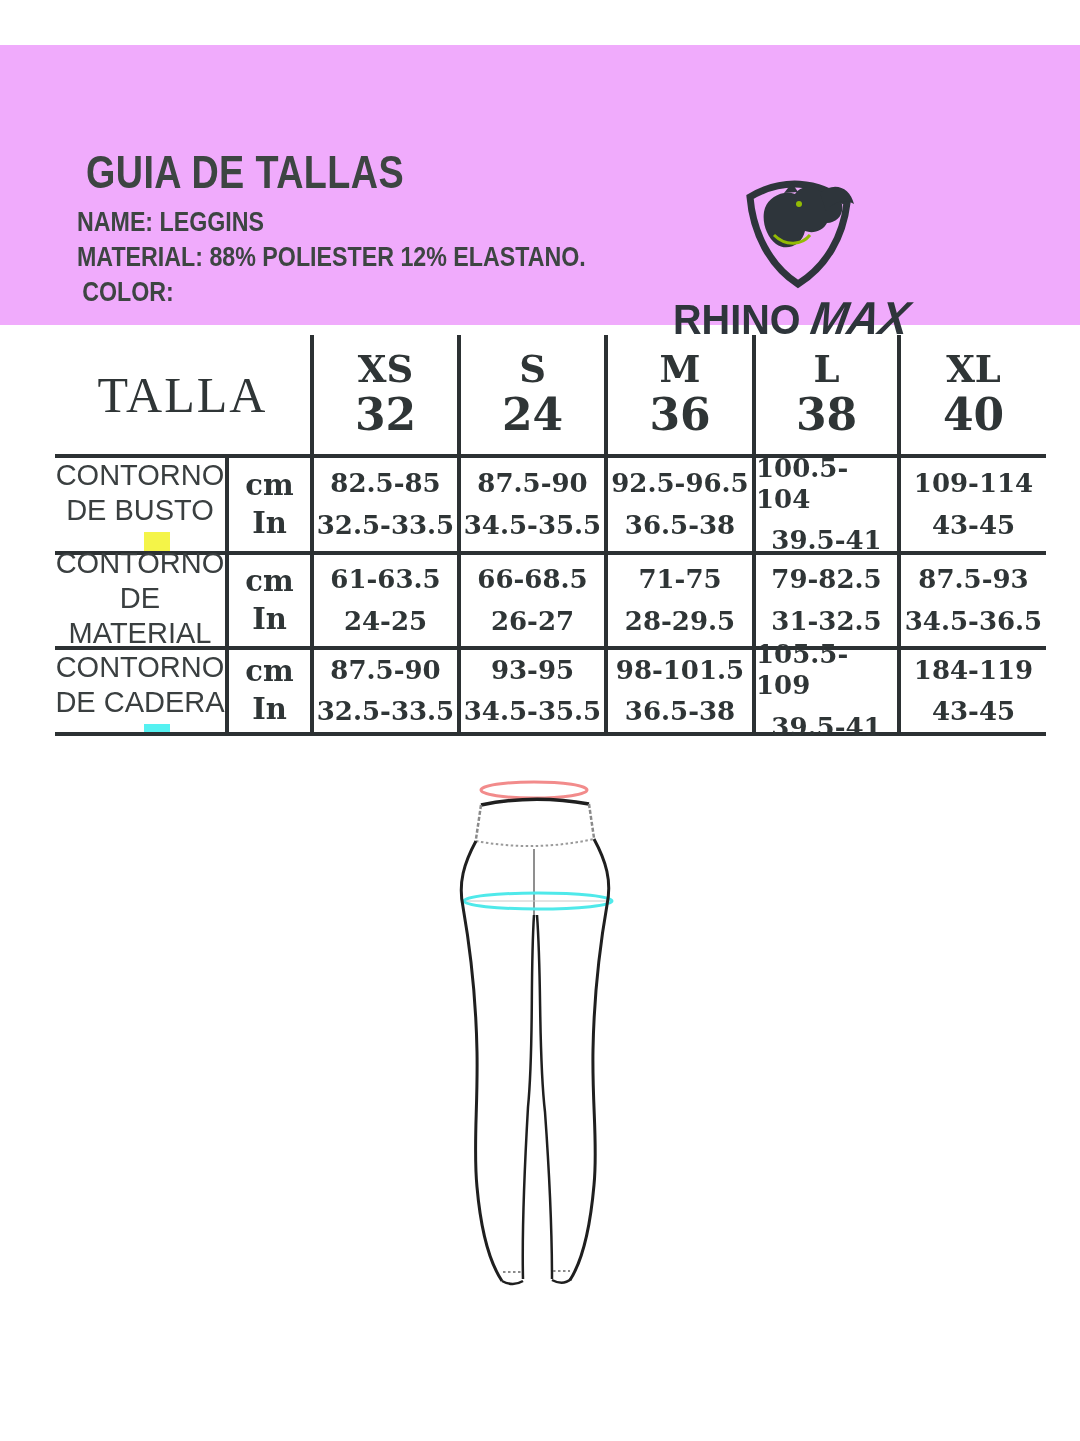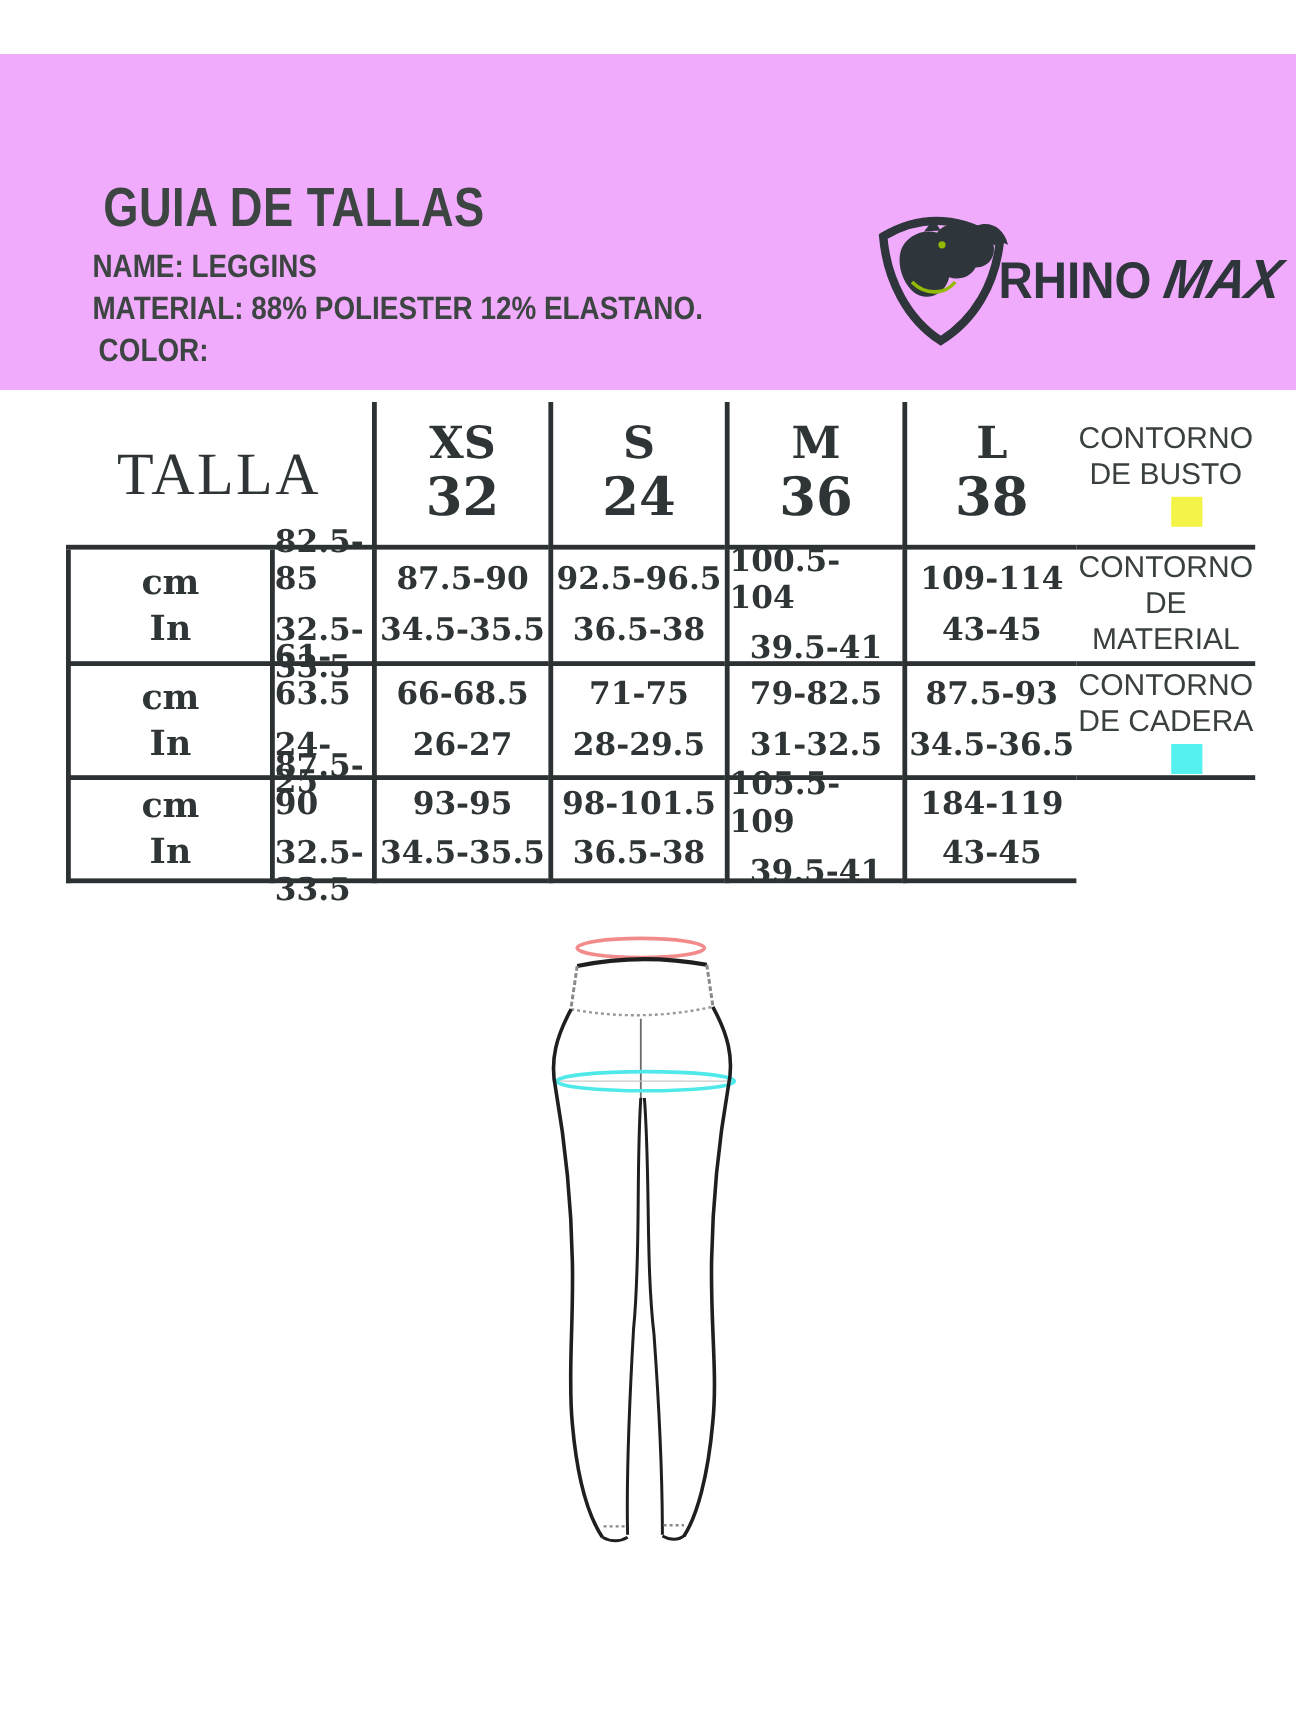--- a/index.html
+++ b/index.html
@@ -10,21 +10,21 @@
   .green-band{position:absolute;left:0;top:45px;width:1080px;height:280px;background:#93bb04;}
   .hdr-title{position:absolute;left:86px;top:100px;font-size:46px;font-weight:bold;
              color:#3d4542;letter-spacing:.5px;white-space:nowrap;
              transform:scaleX(.82);transform-origin:0 0;}
   .hdr-info{position:absolute;left:77px;top:160px;color:#3d4542;font-weight:bold;
             font-size:27px;line-height:35px;white-space:nowrap;
             transform:scaleX(.86);transform-origin:0 0;}
   .hdr-info .pad{padding-left:6px;}
 
   
-  .logo{position:absolute;left:724px;top:128px;display:flex;align-items:center;}
+  .logo{position:absolute;left:689px;top:128px;display:flex;align-items:center;flex-direction:column;}
   .logo svg{display:block;}
   .logo-text{display:flex;align-items:baseline;margin-left:-16px;color:#2e353b;white-space:nowrap;}
   .logo-rhino{font-size:43px;font-weight:900;letter-spacing:0px;transform:scaleX(.92);
               transform-origin:0 70%;display:inline-block;}
   .logo-max{font-size:46px;font-weight:900;font-style:italic;display:inline-block;
             transform:skewX(-10deg) scaleX(.95);transform-origin:0 70%;margin-left:-2px;}
 
   
   .size-table{position:absolute;left:55px;top:335px;width:991px;
               display:grid;
@@ -33,21 +33,21 @@
               color:#2f3536;}
   .cell{display:flex;flex-direction:column;align-items:center;justify-content:center;
         box-sizing:border-box;}
   .bb{border-bottom:4px solid #2c3133;}
   .bl{border-left:4px solid #2c3133;}
   .corner{grid-column:1 / 3;font-family:Liberation Serif, serif;font-size:50px;
           letter-spacing:2px;font-weight:500;}
   .size-head{font-family:"DejaVu Serif", serif;font-weight:600;line-height:1.15;}
   .size-letter{font-size:37px;}
   .size-number{font-size:44px;}
-  .row-label{font-size:25px;line-height:1.2;text-align:center;color:#3a3f40;}
+  .row-label{font-size:29px;line-height:1.2;text-align:center;color:#3a3f40;}
   .swatch{width:26px;height:25px;margin-top:4px;margin-left:34px;display:block;}
   .unit-cell{font-family:"DejaVu Serif", serif;font-size:29px;font-weight:600;line-height:1.3;}
   .val-cell{font-family:"DejaVu Serif", serif;font-size:26px;font-weight:600;line-height:1.2;
             gap:10px;}
 
   
   .leggings{position:absolute;left:424px;top:757px;}
 </style>
 </head>
 <body>
@@ -93,20 +93,24 @@
       <span class="size-number">24</span>
     </div>
     <div class="cell size-head bb bl">
       <span class="size-letter">M</span>
       <span class="size-number">36</span>
     </div>
     <div class="cell size-head bb bl">
       <span class="size-letter">L</span>
       <span class="size-number">38</span>
     </div>
+    <div class="cell size-head bb bl">
+      <span class="size-letter">XL</span>
+      <span class="size-number">40</span>
+    </div>
 
     <div class="cell row-label bb">
       <span>CONTORNO</span>
       <span>DE BUSTO</span>
       <span class="swatch" style="background-color: rgb(244, 244, 72);"></span>
     </div>
     <div class="cell unit-cell bb bl">
       <span>cm</span>
       <span>In</span>
     </div>

